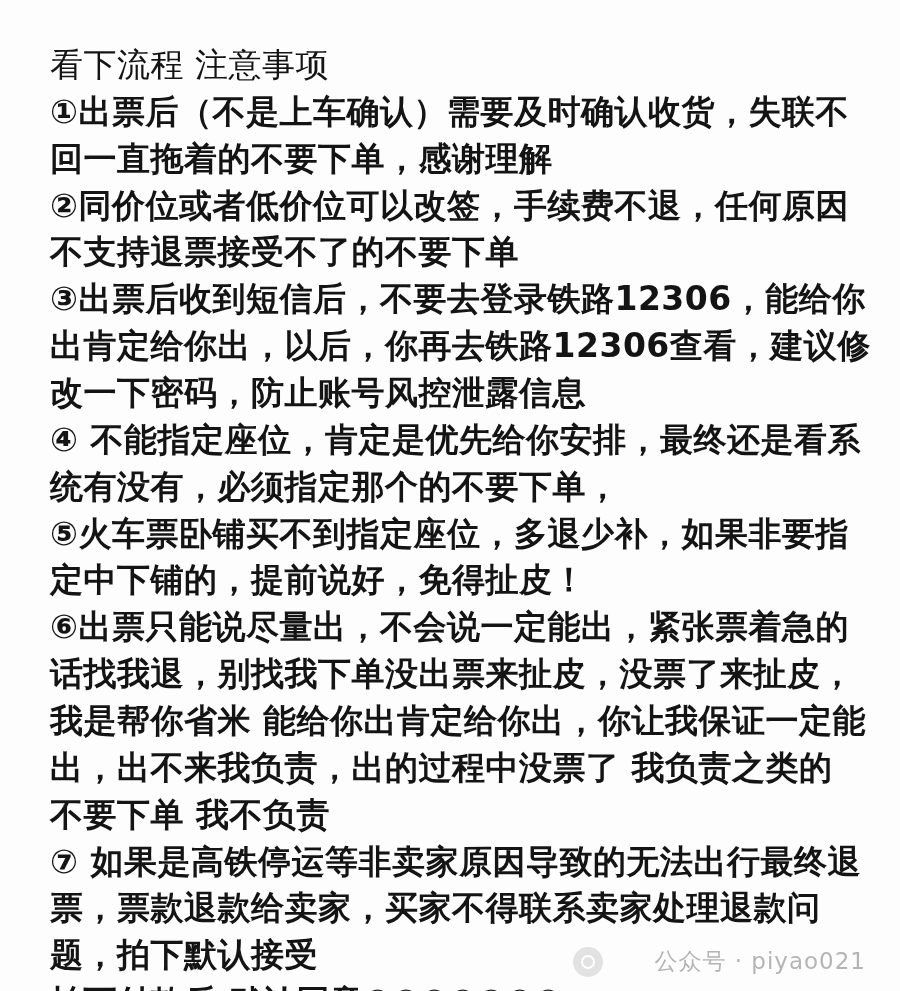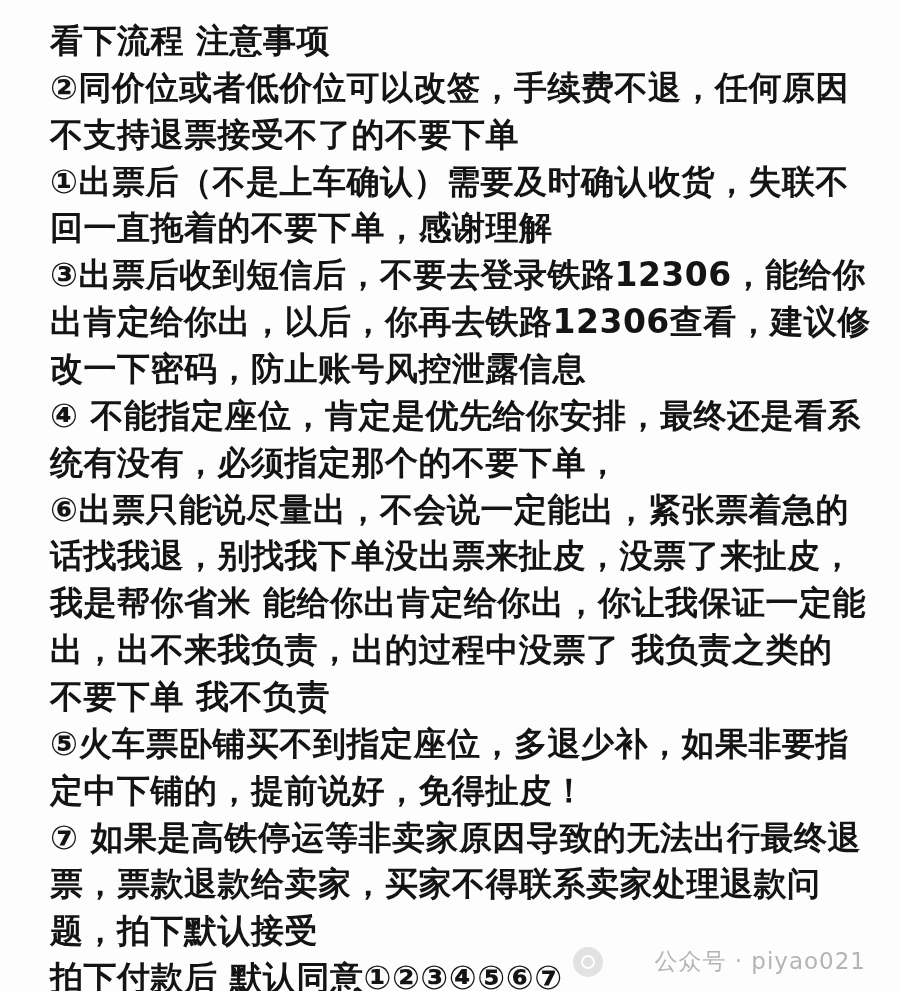--- a/index.html
+++ b/index.html
@@ -29,21 +29,22 @@
     letter-spacing: 0.5px;
     font-weight: 700;
     color: #141414;
     text-align: left;
   }
   .notice-line {
     white-space: pre-wrap;
     word-break: break-all;
   }
   .title-line {
-    font-weight: 700;
+    font-weight: 400;
+    margin-top: 24px;
   }
   .watermark {
     position: absolute;
     right: 34px;
     bottom: 14px;
     display: flex;
     align-items: center;
     gap: 10px;
     color: #b4b4b4;
     font-size: 23px;
@@ -74,26 +75,26 @@
     white-space: nowrap;
     margin-left: 41px;
   }
 </style>
 </head>
 <body>
 
 <div class="page">
   <div class="notice-body">
     <div class="notice-line title-line">看下流程 注意事项</div>
+    <div class="notice-line">①出票后（不是上车确认）需要及时确认收货，失联不回一直拖着的不要下单，感谢理解</div>
     <div class="notice-line">②同价位或者低价位可以改签，手续费不退，任何原因不支持退票接受不了的不要下单</div>
-    <div class="notice-line">①出票后（不是上车确认）需要及时确认收货，失联不回一直拖着的不要下单，感谢理解</div>
     <div class="notice-line">③出票后收到短信后，不要去登录铁路12306，能给你出肯定给你出，以后，你再去铁路12306查看，建议修改一下密码，防止账号风控泄露信息</div>
     <div class="notice-line">④ 不能指定座位，肯定是优先给你安排，最终还是看系统有没有，必须指定那个的不要下单，</div>
+    <div class="notice-line">⑤火车票卧铺买不到指定座位，多退少补，如果非要指定中下铺的，提前说好，免得扯皮！</div>
     <div class="notice-line">⑥出票只能说尽量出，不会说一定能出，紧张票着急的话找我退，别找我下单没出票来扯皮，没票了来扯皮，我是帮你省米 能给你出肯定给你出，你让我保证一定能出，出不来我负责，出的过程中没票了 我负责之类的 不要下单 我不负责</div>
-    <div class="notice-line">⑤火车票卧铺买不到指定座位，多退少补，如果非要指定中下铺的，提前说好，免得扯皮！</div>
     <div class="notice-line">⑦ 如果是高铁停运等非卖家原因导致的无法出行最终退票，票款退款给卖家，买家不得联系卖家处理退款问题，拍下默认接受</div>
     <div class="notice-line">拍下付款后 默认同意①②③④⑤⑥⑦</div>
   </div>
 
   <div class="watermark">
     <span class="wm-badge"></span>
     <span class="wm-text">公众号 · piyao021</span>
   </div>
 </div>
 

